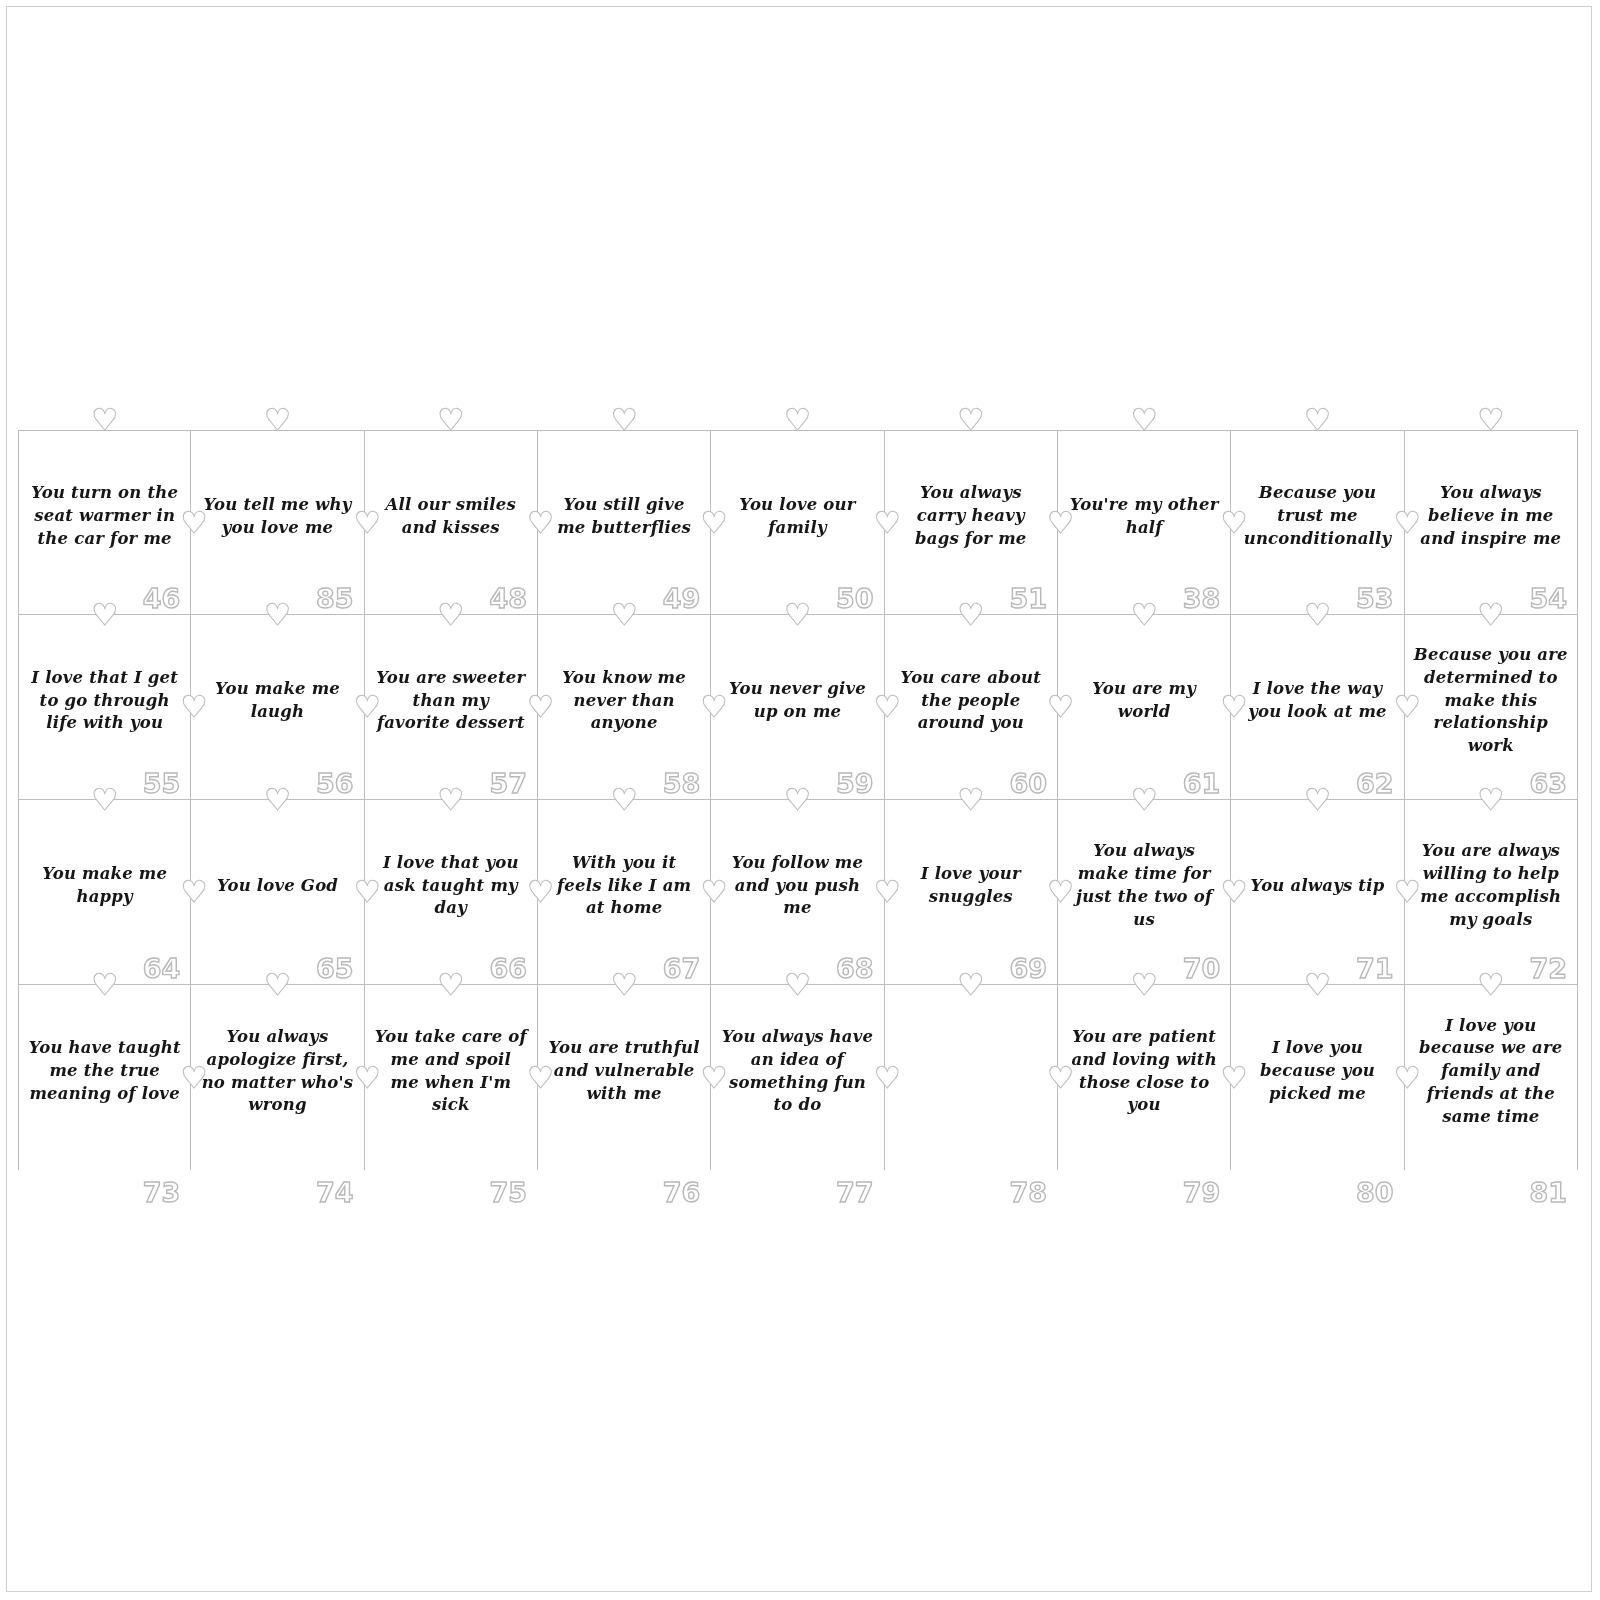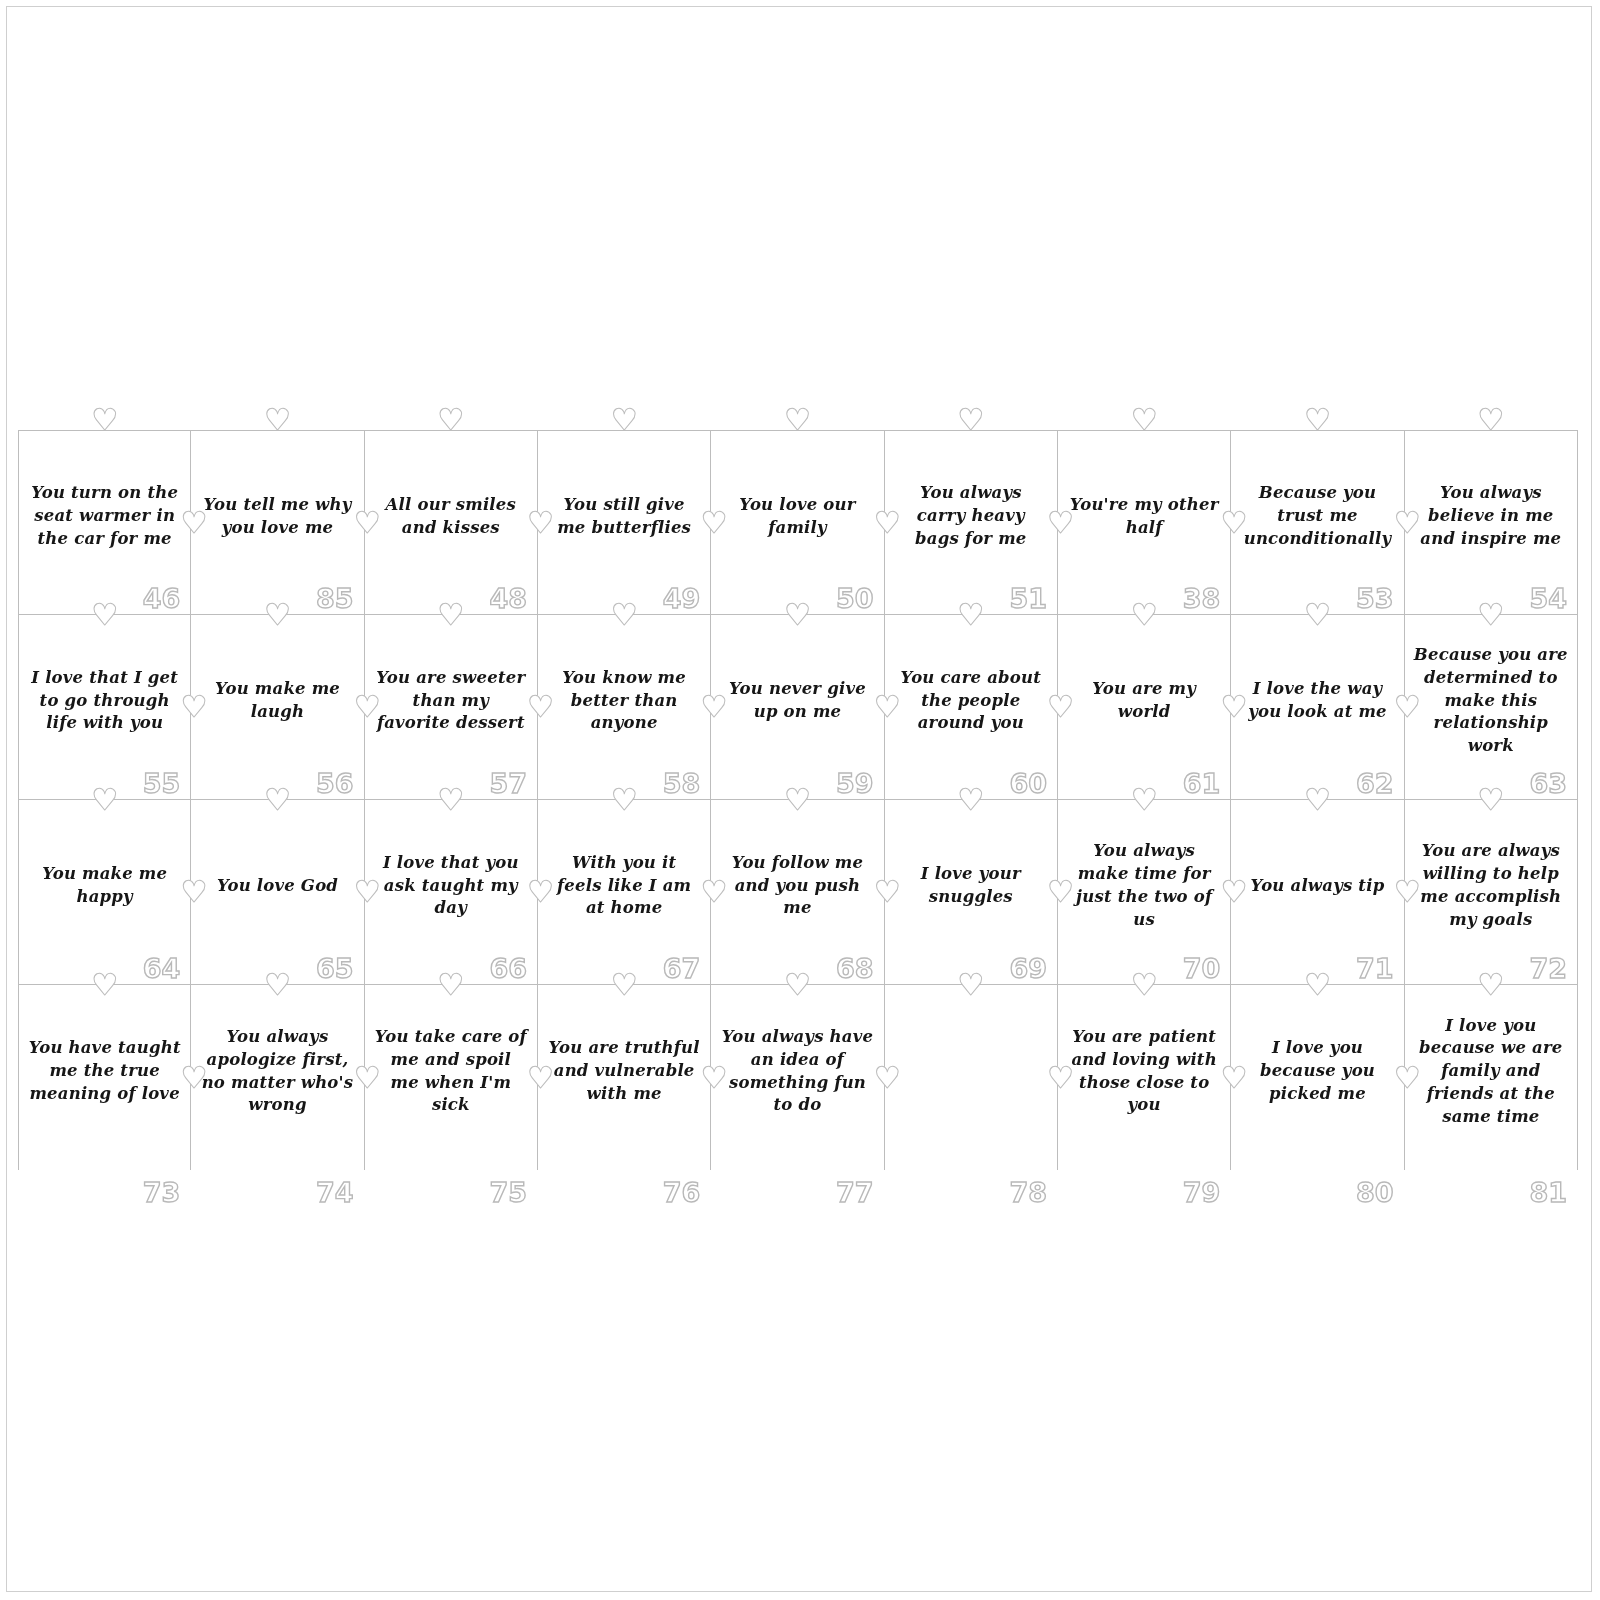--- a/index.html
+++ b/index.html
@@ -194,21 +194,21 @@
       </div>
       <div class="piece">
         <span class="knob right">♥</span>
         <span class="knob bottom">♥</span>
         <div class="piece-text">You are sweeter than my favorite dessert</div>
         <div class="piece-number">57</div>
       </div>
       <div class="piece">
         <span class="knob right">♥</span>
         <span class="knob bottom">♥</span>
-        <div class="piece-text">You know me better than anyone</div>
+        <div class="piece-text">You know me never than anyone</div>
         <div class="piece-number">58</div>
       </div>
       <div class="piece">
         <span class="knob right">♥</span>
         <span class="knob bottom">♥</span>
         <div class="piece-text">You never give up on me</div>
         <div class="piece-number">59</div>
       </div>
       <div class="piece">
         <span class="knob right">♥</span>

